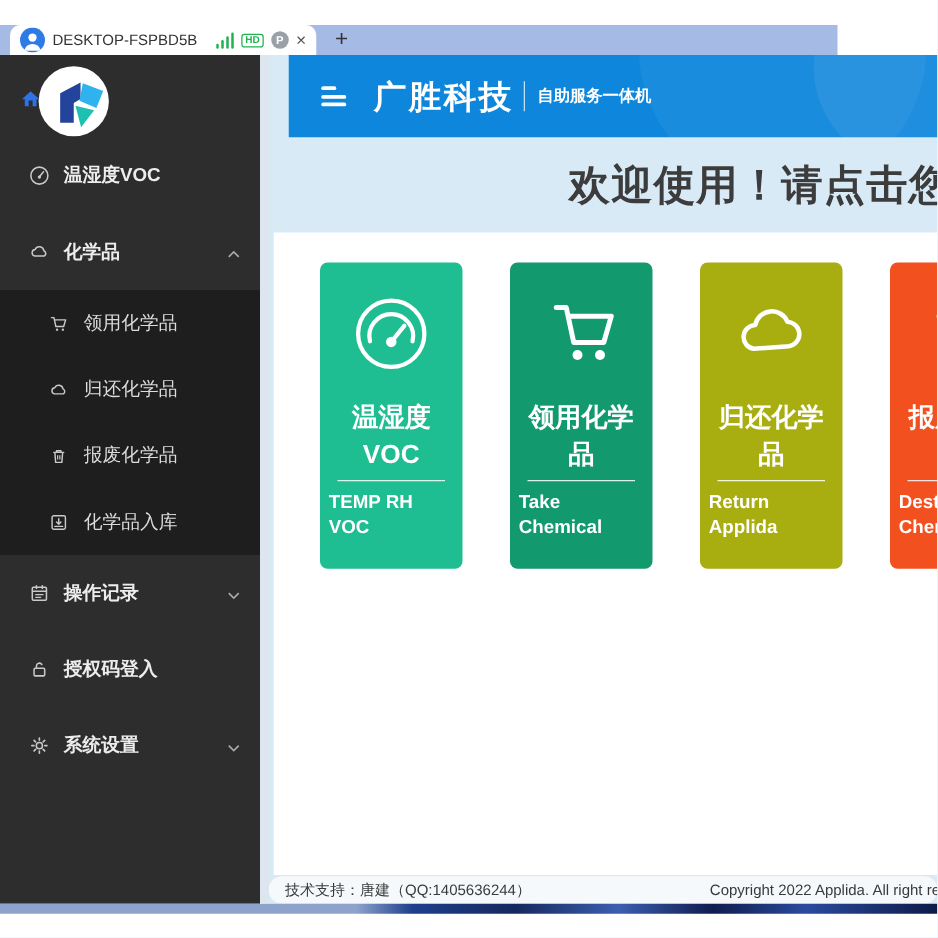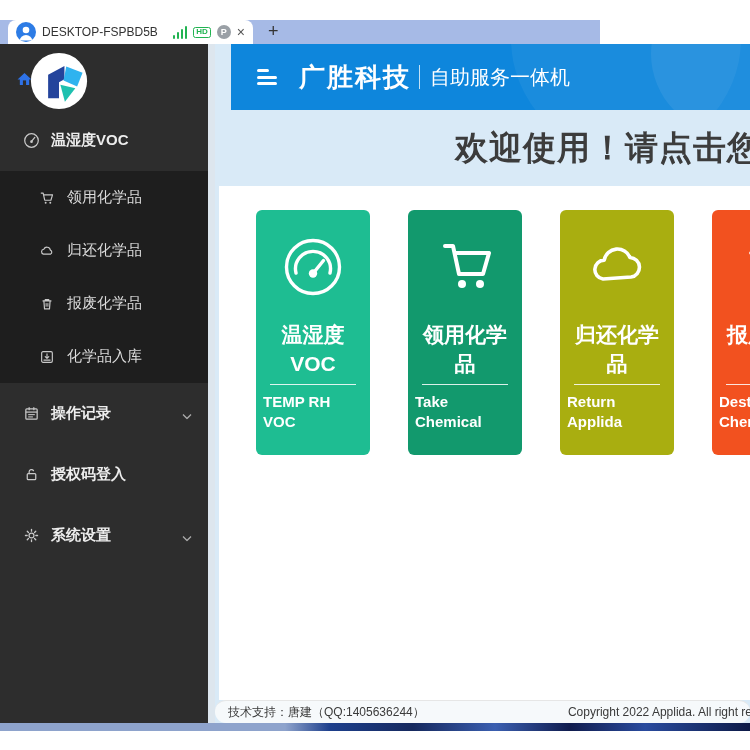--- a/index.html
+++ b/index.html
@@ -1,20 +1,20 @@
 <!DOCTYPE html>
 <html><head>
 <meta charset="utf-8">
 <style>
   * { margin:0; padding:0; box-sizing:border-box; }
   body { font-family:"Liberation Sans", sans-serif; background:#fff; }
   .screen { position:relative; width:750px; height:750px; overflow:hidden; background:#fff; }
 
   
-  .tabbar { position:absolute; left:0; top:20px; width:600px; height:24px; background:#a6bae6; }
+  .tabbar { position:absolute; left:0; top:20px; width:670px; height:24px; background:#a6bae6; }
   .tab { position:absolute; left:8px; top:0; width:245px; height:24px; background:#fff;
          border-radius:8px 8px 0 0; display:flex; align-items:center; padding:0 8px; gap:6px; }
   .tab-title { font-size:12px; color:#333; flex:0 0 auto; margin-right:auto; }
   .sigbars { display:flex; align-items:flex-end; gap:1.5px; height:13px; }
   .sigbars i { display:block; width:2.5px; background:#21b351; border-radius:1px; }
   .hd-badge { font-size:8px; font-weight:bold; color:#21b351; border:1.5px solid #21b351;
               border-radius:2.5px; padding:0.5px 2px; line-height:1;text-align:center; }
   .p-badge { width:14px; height:14px; border-radius:50%; background:#9aa0a6; color:#fff;
              font-size:9px; font-weight:bold; display:flex; align-items:center; justify-content:center; }
   .tab-close { font-size:14px; color:#555; line-height:1; cursor:default; }
@@ -44,21 +44,21 @@
          display:flex; align-items:center; color:#fff; }
   .hdr .deco1 { position:absolute; right:-45px; top:-70px; width:160px; height:160px; border-radius:50%;
                 background:rgba(255,255,255,0.07); }
   .hdr .deco2 { position:absolute; left:280px; top:-120px; width:230px; height:230px; border-radius:50%;
                 background:rgba(255,255,255,0.05); }
   .burger { margin-left:26px; display:flex; flex-direction:column; gap:3.5px; }
   .burger i { display:block; height:3px; width:20px; background:#fff; border-radius:2px; }
   .burger i:first-child { width:12px; }
   .brand { font-size:26px; font-weight:800; letter-spacing:2px; margin-left:22px; }
   .hdr-sep { width:1px; height:24px; background:rgba(255,255,255,0.75); margin:0 10px 0 8px; }
-  .hdr-sub { font-size:20px; font-weight:400; }
+  .hdr-sub { font-size:13px; font-weight:700; }
 
   .welcome { position:absolute; left:0; top:66px; width:535px; height:76px; background:#d9eaf7;
              display:flex; align-items:center; }
   .welcome span { font-size:33px; font-weight:700; color:#3c3c3c; white-space:nowrap;
                   margin-left:240px; letter-spacing:1px; }
 
   .panel { position:absolute; left:4px; top:142px; width:531px; height:514px; background:#fff;
            overflow:hidden; }
   .cards { display:flex; padding:24px 0 0 37px; gap:38px; }
   .card { width:114px; height:245px; border-radius:6px; color:#fff; flex:0 0 auto;
@@ -130,20 +130,33 @@
           <span class="nicon">
             <svg width="17" height="17" viewBox="0 0 18 18">
                 <circle cx="9" cy="9" r="7.2" fill="none" stroke="#c9c9c9" stroke-width="1.3"></circle>
                 <line x1="9" y1="10" x2="12.5" y2="5.8" stroke="#c9c9c9" stroke-width="1.3" stroke-linecap="round"></line>
                 <circle cx="9" cy="10.2" r="1.4" fill="#c9c9c9"></circle>
               </svg>
           </span>
           <span>温湿度VOC</span>
         </div>
 
+        <div class="nav-item">
+          <span class="nicon">
+            <svg width="17" height="17" viewBox="0 0 18 18">
+                <path d="M5 12.5a2.8 2.8 0 0 1 .4-5.5A3.9 3.9 0 0 1 12.8 8a2.5 2.5 0 0 1 .3 4.5z" fill="none" stroke="#c9c9c9" stroke-width="1.3" stroke-linejoin="round"></path>
+              </svg>
+          </span>
+          <span>化学品</span>
+          <span class="chev">
+            <svg width="10" height="6" viewBox="0 0 10 6">
+                <polyline points="1,5 5,1 9,5" fill="none" stroke="#aaa" stroke-width="1.3"></polyline>
+              </svg>
+          </span>
+        </div>
 
         <div class="submenu">
           <div class="nav-item">
             <span class="nicon">
               <svg width="16" height="16" viewBox="0 0 18 18">
                   <path d="M2.5 3.5h2.2l1.7 8h7l1.8-6H5.5" fill="none" stroke="#c9c9c9" stroke-width="1.3" stroke-linejoin="round" stroke-linecap="round"></path>
                   <circle cx="7.5" cy="14.3" r="1.1" fill="#c9c9c9"></circle>
                   <circle cx="12.7" cy="14.3" r="1.1" fill="#c9c9c9"></circle>
                 </svg>
             </span>

